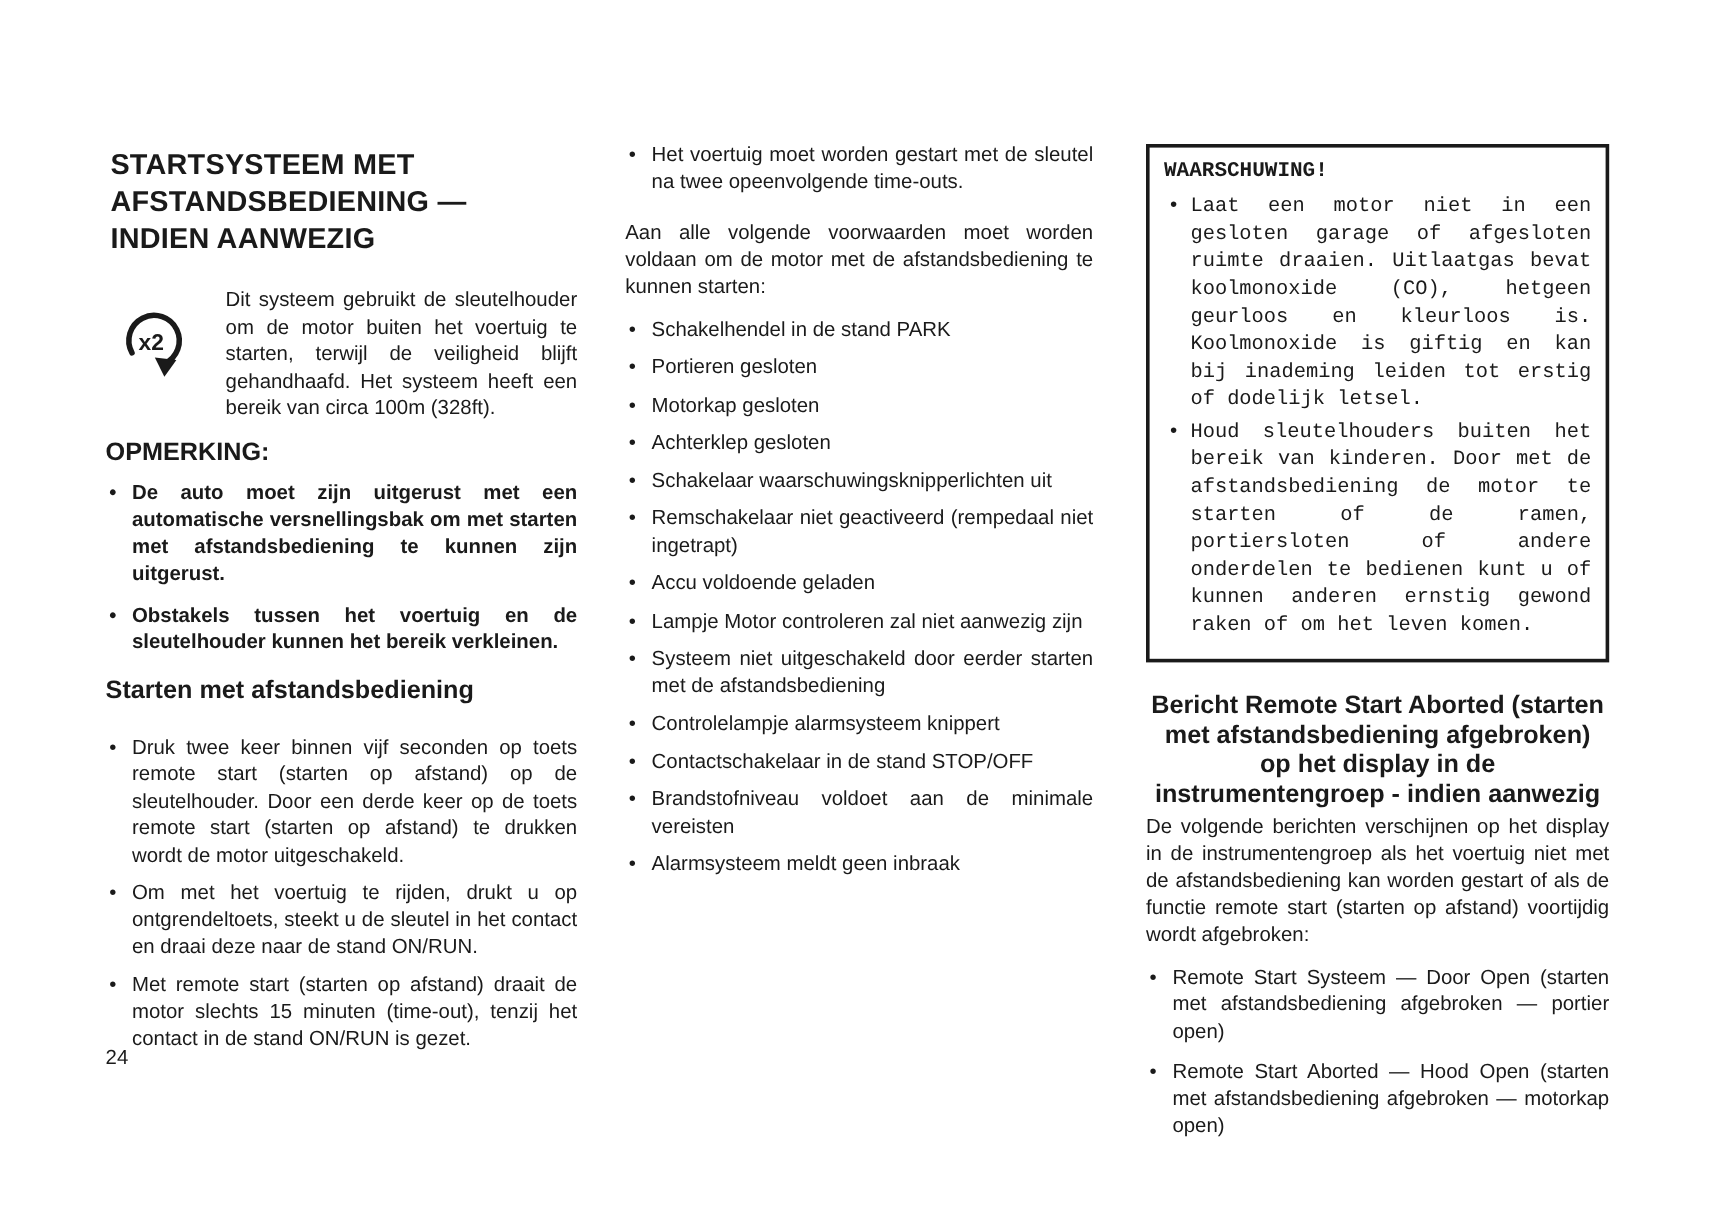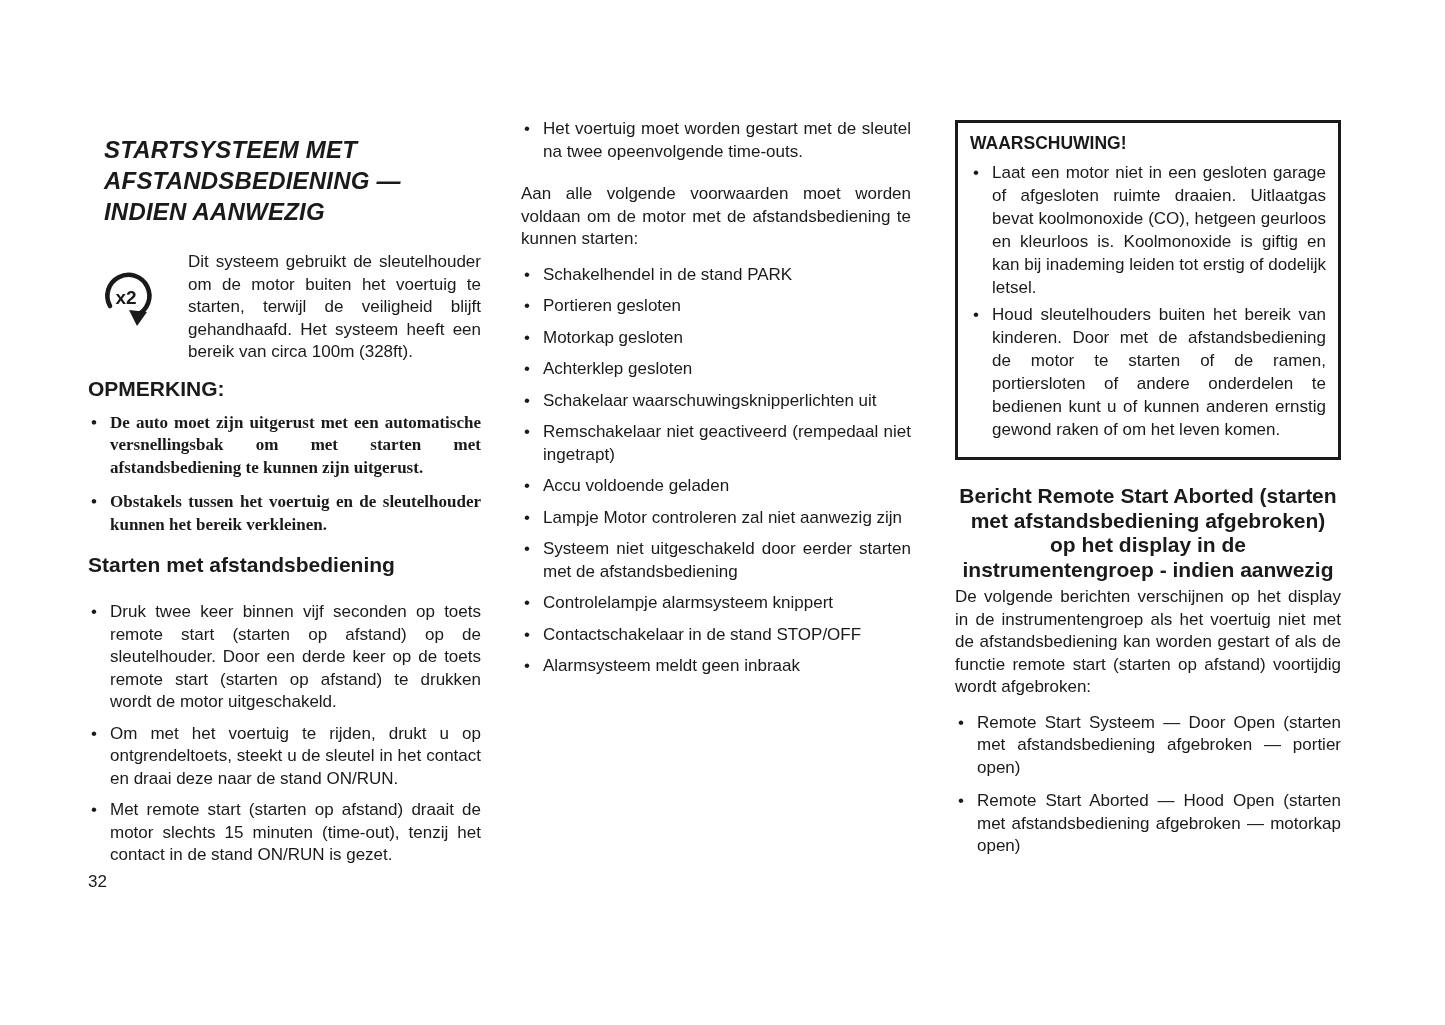--- a/index.html
+++ b/index.html
@@ -17,26 +17,25 @@
   }
   .col {
     position: absolute;
     top: 118px;
   }
   #col-left  { left: 88px;  width: 393px; }
   #col-mid   { left: 521px; width: 390px; }
   #col-right { left: 955px; width: 386px; }
 
   h1.page-title {
-    margin: 16px;
+    margin: 4px;
     font-size: 24px;
     line-height: 31px;
     font-weight: bold;
     letter-spacing: 0.2px;
-    font-style: italic;
   }
   h2.section-heading {
     margin: 16px 0 23px 0;
     font-size: 21px;
     line-height: 26px;
     font-weight: bold;
   }
   h3.minor-heading {
     margin: 14px 0 12px 0;
     font-size: 21px;
@@ -69,29 +68,30 @@
     font-size: 17px;
     line-height: 22.5px;
     text-align: justify;
   }
   .bullet::before {
     content: "\2022";
     position: absolute;
     left: 3px;
     top: 0;
   }
-  .bullet.bold { font-weight: bold; margin-bottom: 12px; font-family: Liberation Serif, serif; }
+  .bullet.bold { font-weight: bold; margin-bottom: 12px; }
 
   .spacer-para { margin: 20px 0 13px 0; }
 
   .warning-box {
     border: 3px solid #1a1a1a;
     padding: 9px 12px 12px 12px;
     margin: 2px 0 24px 0;
     box-sizing: border-box;
+    font-family: Liberation Mono, monospace;
   }
   .warning-title {
     margin: 0 0 7px 0;
     font-size: 17.5px;
     font-weight: bold;
     line-height: 22px;
   }
   .warning-box .bullet {
     line-height: 23px;
     margin-bottom: 4px;
@@ -147,31 +147,32 @@
   <div class="bullet">Portieren gesloten</div>
   <div class="bullet">Motorkap gesloten</div>
   <div class="bullet">Achterklep gesloten</div>
   <div class="bullet">Schakelaar waarschuwingsknipperlichten uit</div>
   <div class="bullet">Remschakelaar niet geactiveerd (rempedaal niet ingetrapt)</div>
   <div class="bullet">Accu voldoende geladen</div>
   <div class="bullet">Lampje Motor controleren zal niet aanwezig zijn</div>
   <div class="bullet">Systeem niet uitgeschakeld door eerder starten met de afstandsbediening</div>
   <div class="bullet">Controlelampje alarmsysteem knippert</div>
   <div class="bullet">Contactschakelaar in de stand STOP/OFF</div>
+  <div class="bullet">Brandstofniveau voldoet aan de minimale vereisten</div>
   <div class="bullet">Alarmsysteem meldt geen inbraak</div>
 </section>
 
 <section class="col" id="col-right">
   <div class="warning-box">
     <p class="warning-title">WAARSCHUWING!</p>
     <div class="bullet">Laat een motor niet in een gesloten garage of afgesloten ruimte draaien. Uitlaatgas bevat koolmonoxide (CO), hetgeen geurloos en kleurloos is. Koolmonoxide is giftig en kan bij inademing leiden tot erstig of dodelijk letsel.</div>
     <div class="bullet">Houd sleutelhouders buiten het bereik van kinderen. Door met de afstandsbediening de motor te starten of de ramen, portiersloten of andere onderdelen te bedienen kunt u of kunnen anderen ernstig gewond raken of om het leven komen.</div>
   </div>
 
   <h2 class="aborted-heading">Bericht Remote Start Aborted (starten met afstandsbediening afgebroken) op het display in de instrumentengroep - indien aanwezig</h2>
   <p class="body-text">De volgende berichten verschijnen op het display in de instrumentengroep als het voertuig niet met de afstandsbediening kan worden gestart of als de functie remote start (starten op afstand) voortijdig wordt afgebroken:</p>
   <div class="aborted-bullets">
     <div class="bullet">Remote Start Systeem — Door Open (starten met afstandsbediening afgebroken — portier open)</div>
     <div class="bullet">Remote Start Aborted — Hood Open (starten met afstandsbediening afgebroken — motorkap open)</div>
   </div>
 </section>
 
-<div id="page-number">32</div>
+<div id="page-number">24</div>
 
 </body></html>

